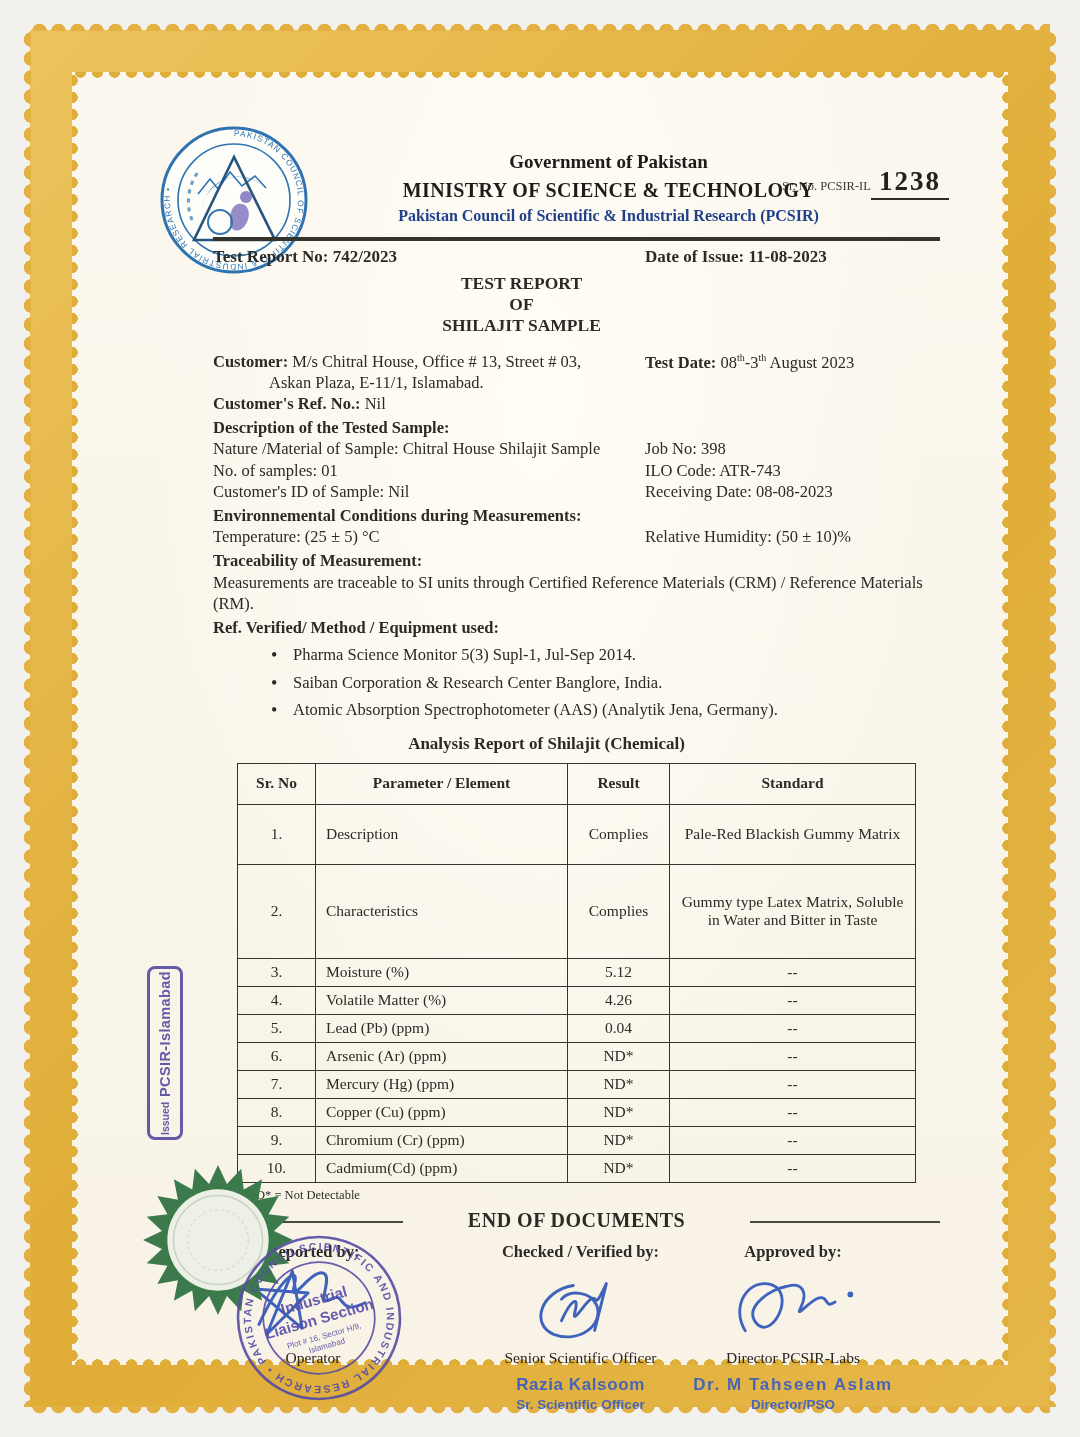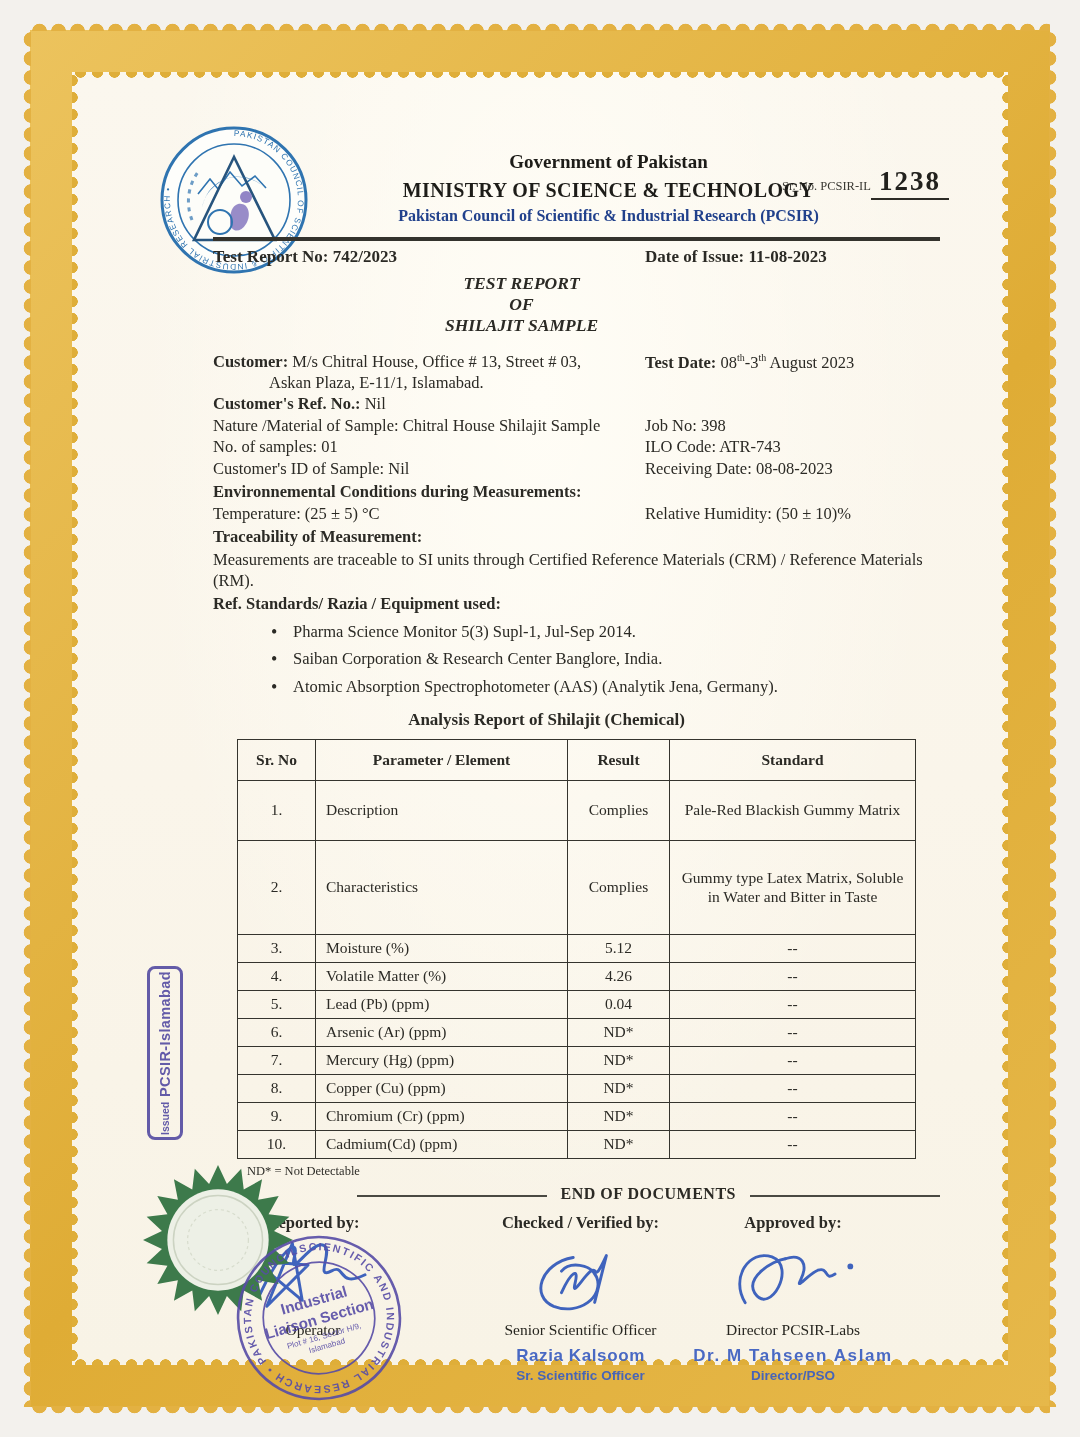--- a/index.html
+++ b/index.html
@@ -35,38 +35,38 @@
   .content{position:absolute;left:213px;top:150px;width:727px;font-size:16.5px;line-height:1.3;}
   .hdr{text-align:center;margin-left:64px;}
   .hdr-govt{font-size:19px;font-weight:700;color:#1d1c18;}
   .hdr-ministry{font-size:20px;font-weight:700;letter-spacing:.4px;color:#1d1c18;margin-top:2px;}
   .hdr-council{font-size:16px;font-weight:700;color:#21418c;margin-top:3px;}
   .hdr-address{font-size:16px;color:#3c4763;margin-top:3px;}
   .rule{border-top:4px solid #34332d;margin-top:11px;}
   .b{font-weight:700;}
   .row2{display:grid;grid-template-columns:432px 1fr;}
   .meta-row{margin-top:5px;font-weight:700;font-size:17px;}
-  .title-block{text-align:center;font-weight:700;font-size:17.5px;line-height:1.22;margin-top:4px;margin-right:110px;font-style:italic;}
+  .title-block{text-align:center;font-weight:700;font-size:17.5px;line-height:1.22;margin-top:4px;margin-right:110px;}
   .cust{margin-top:14px;}
   .indent2{padding-left:56px;}
   sup{font-size:10px;}
   .sec{font-weight:700;margin-top:2px;}
   .trace-text{margin-top:1px;}
   ul.stds{margin:2px 0 0 0;padding:0 0 0 58px;list-style:none;}
   ul.stds li{margin-top:6px;position:relative;padding-left:22px;}
   ul.stds li::before{content:"•";position:absolute;left:0;top:0;font-size:18px;}
   .analysis-title{text-align:center;font-weight:700;font-size:17px;margin-top:12px;margin-right:60px;}
   table.analysis{border-collapse:collapse;margin:8px 8px 0 24px;font-size:15.5px;line-height:1.2;}
   table.analysis th,table.analysis td{border:1.6px solid #35342e;padding:2px 6px;text-align:center;vertical-align:middle;}
   table.analysis th{font-weight:700;height:36px;}
   table.analysis td.param{text-align:left;padding-left:10px;}
   col.c-sr{width:78px;}col.c-param{width:252px;}col.c-result{width:102px;}col.c-std{width:246px;}
   tr.h1{height:60px;}tr.h2{height:94px;}tr.hs{height:28px;}
   .footnote{font-size:12.5px;margin:4px 0 0 34px;color:#2e2d28;}
-  .endline{display:flex;align-items:center;justify-content:flex-end;gap:14px;margin-top:4px;font-weight:700;font-size:16px;letter-spacing:.5px;}
+  .endline{display:flex;align-items:center;justify-content:space-between;gap:14px;margin-top:4px;font-weight:700;font-size:20px;letter-spacing:.5px;}
   .endline .dash{height:0;border-top:2px solid#4a4942;width:190px;margin-top:4px;}
   .sig-zone{position:relative;height:208px;margin-top:8px;}
   .sig-col{position:absolute;text-align:center;}
   .sig-c1{left:0;width:200px;top:0;}
   .sig-c2{left:250px;width:235px;top:0;}
   .sig-c3{left:455px;width:250px;top:0;}
   .sig-title{font-weight:700;font-size:16.5px;}
   .sig-art{height:84px;display:flex;align-items:flex-end;justify-content:center;}
   .sig-role{font-size:15.5px;color:#26251f;margin-top:2px;}
   .stamp-blue{font-family:"Liberation Sans","DejaVu Sans",sans-serif;color:#3b5ec1;font-weight:700;margin-top:5px;opacity:.92;}
@@ -149,20 +149,21 @@
         <div class="indent2">Askan Plaza, E-11/1, Islamabad.</div>
       </div>
       <div>
         <span class="b">Test Date:</span>
         <span>08</span><sup>th</sup><span>-3</span><sup>th</sup><span> August 2023</span>
       </div>
     </div>
 
     <div><span class="b">Customer's Ref. No.:</span> <span>Nil</span></div>
 
+    <div class="sec">Description of the Tested Sample:</div>
     <div class="row2">
       <div>Nature /Material of Sample: Chitral House Shilajit Sample</div>
       <div>Job No: 398</div>
     </div>
     <div class="row2">
       <div>No. of samples: 01</div>
       <div>ILO Code: ATR-743</div>
     </div>
     <div class="row2">
       <div>Customer's ID of Sample: Nil</div>
@@ -171,21 +172,21 @@
 
     <div class="sec">Environnemental Conditions during Measurements:</div>
     <div class="row2">
       <div>Temperature: (25 ± 5) °C</div>
       <div>Relative Humidity: (50 ± 10)%</div>
     </div>
 
     <div class="sec">Traceability of Measurement:</div>
     <div class="trace-text">Measurements are traceable to SI units through Certified Reference Materials (CRM) / Reference Materials (RM).</div>
 
-    <div class="sec">Ref. Standards/ Razia / Equipment used:</div>
+    <div class="sec">Ref. Verified/ Method / Equipment used:</div>
     <ul class="stds">
       <li>Pharma Science Monitor 5(3) Supl-1, Jul-Sep 2014.</li>
       <li>Saiban Corporation &amp; Research Center Banglore, India.</li>
       <li>Atomic Absorption Spectrophotometer (AAS) (Analytik Jena, Germany).</li>
     </ul>
 
     <div class="analysis-title">Analysis Report of Shilajit (Chemical)</div>
 
     <table class="analysis">
       <colgroup>

